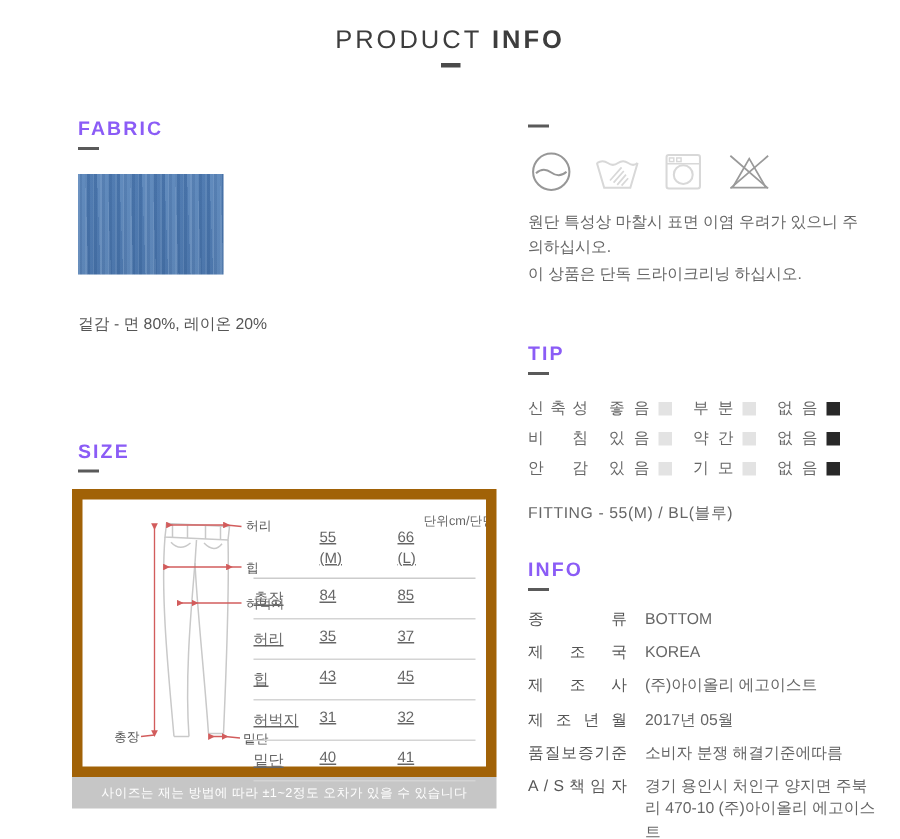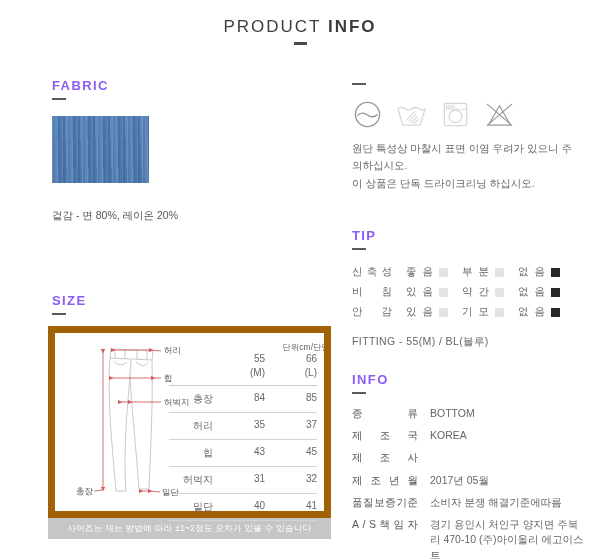--- a/index.html
+++ b/index.html
@@ -45,21 +45,21 @@
   .size-unit { position:absolute; right:1px; top:13px; font-size:8.5px; color:#666;margin-top:36px; }
   .size-box { margin-top:11px; border:7px solid #a16207; height:178px; position:relative; }
   .size-note {
     height:21px; background:#c6c6c6; color:#fff; font-size:8.5px;
     text-align:center; line-height:21px; letter-spacing:0.3px;
   }
   .pants-svg { position:absolute; left:8px; top:8px; }
   .stable { position:absolute; right:7px; top:16px; width:148px; font-size:10px; color:#666; }
   .st-row { display:grid; grid-template-columns:44px 52px 52px; border-bottom:1px solid #d4d4d4; }
   .st-head { border-bottom:1px solid #ccc; }
-  .st-cell { text-align:right; padding:5px 0; }
+  .st-cell { text-align:left; padding:5px 0;text-decoration:underline; }
   .st-head .st-cell { line-height:1.35; padding:3px 0 6px; }
   .st-row:not(.st-head) .st-cell { padding:6px 0; }
   
   .info { position:absolute; left:352px; top:372px; width:232px; }
   .info-rows { margin-top:12px; font-size:10.5px; }
   .info-row { display:flex; margin-bottom:7px; line-height:1.45; }
   .info-label { width:66px; flex:none; display:flex; justify-content:space-between; color:#555; }
   .info-value { margin-left:12px; color:#666; }
 </style>
 </head>
@@ -309,20 +309,21 @@
             <span>국</span>
           </div>
         <div class="info-value">KOREA</div>
       </div>
       <div class="info-row">
         <div class="info-label">
             <span>제</span>
             <span>조</span>
             <span>사</span>
           </div>
+        <div class="info-value">(주)아이올리 에고이스트</div>
       </div>
       <div class="info-row">
         <div class="info-label">
             <span>제</span>
             <span>조</span>
             <span>년</span>
             <span>월</span>
           </div>
         <div class="info-value">2017년 05월</div>
       </div>

